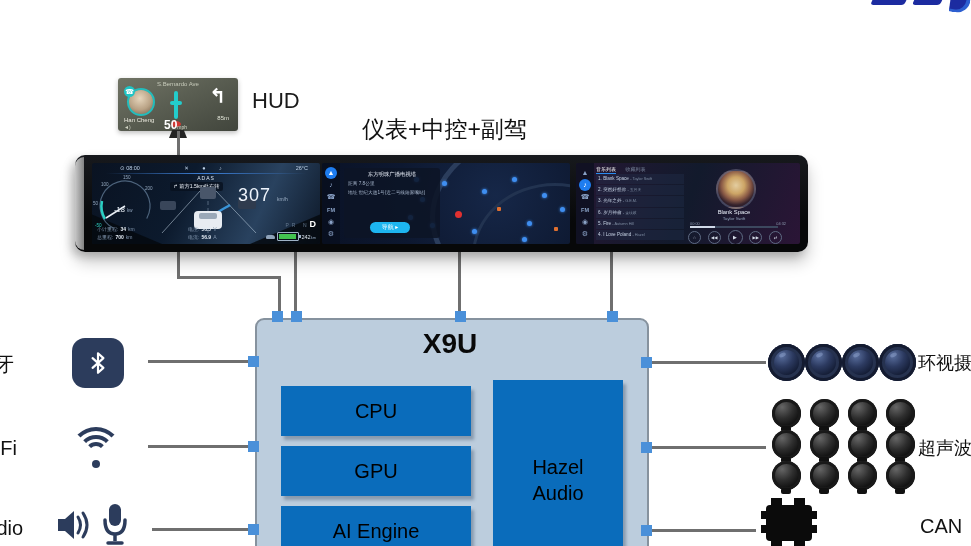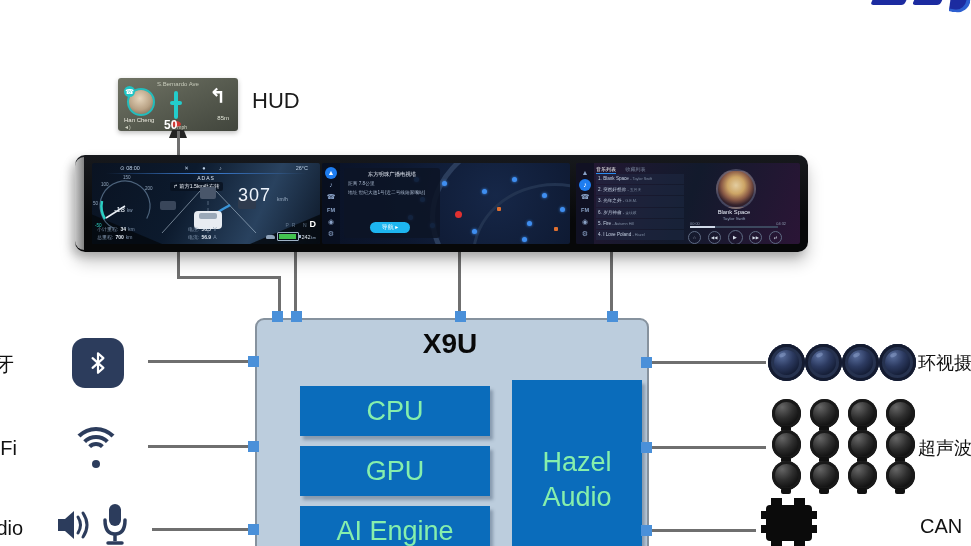--- a/index.html
+++ b/index.html
@@ -146,22 +146,22 @@
   #rcan{left:652px;top:529px;width:104px;height:3px;}
   .port{position:absolute;width:11px;height:11px;background:#4a90d9;z-index:5;}
   #pt1{left:272px;top:311px;} #pt2{left:291px;top:311px;} #pt3{left:455px;top:311px;} #pt4{left:607px;top:311px;}
   #pL1{left:248px;top:356px;} #pL2{left:248px;top:441px;} #pL3{left:248px;top:524px;}
   #pR1{left:641px;top:357px;} #pR2{left:641px;top:442px;} #pR3{left:641px;top:525px;}
 
   
   .chip{left:255px;top:318px;width:390px;height:250px;background:#bccddd;border:2px solid #86929e;
         border-radius:9px;z-index:2;}
   .chip-title{position:absolute;left:0;right:4px;top:8px;text-align:center;font-size:28px;font-weight:bold;color:#090909;}
-  .blk{position:absolute;background:#0a6cbb;color:#86efac;display:flex;align-items:center;justify-content:center;
-       font-size:27px;box-shadow:3px 4px 3px rgba(40,60,85,.35);margin-left:19px;}
+  .blk{position:absolute;background:#0a6cbb;color:#000000;display:flex;align-items:center;justify-content:center;
+       font-size:20px;box-shadow:3px 4px 3px rgba(40,60,85,.35);}
   #bcpu{left:24px;top:66px;width:190px;height:50px;}
   #bgpu{left:24px;top:126px;width:190px;height:50px;}
   #bai{left:24px;top:186px;width:190px;height:50px;}
   #bsafe{left:236px;top:60px;width:130px;height:200px;flex-direction:column;line-height:1.3;}
 
   
   .bt-tile{left:72px;top:338px;width:52px;height:50px;border-radius:13px;background:#2c3c5c;
        display:flex;align-items:center;justify-content:center;}
   .wifi{left:70px;top:427px;width:52px;height:46px;}
   .wifi i{position:absolute;border:4px solid transparent;border-top-color:#2c3c5c;border-radius:50%;display:block;}
@@ -213,20 +213,21 @@
     <div class="hud-caller">Han Cheng</div>
     <div class="hud-mute">◄)</div>
     <div class="hud-route"></div>
     <div class="hud-dot"></div>
     <div class="hud-turn">↰</div>
     <div class="hud-dist">85m</div>
     <div class="hud-speed"><span>50</span><small>mph</small></div>
   </div>
   <div class="hud-mount abs"></div>
   <div class="lbl-hud abs">HUD</div>
+  <div class="lbl-displays abs">仪表+中控+副驾</div>
 
   <div class="strip abs">
 
     <div class="screen cluster">
       <div class="wing wingL"></div>
       <div class="wing wingR"></div>
       <div class="cl-top">
         <span class="cl-time"><span>⊙</span> <span>08:00</span></span>
         <span class="cl-mid">✕ ● ♪</span>
         <span class="cl-temp">26°C</span>

